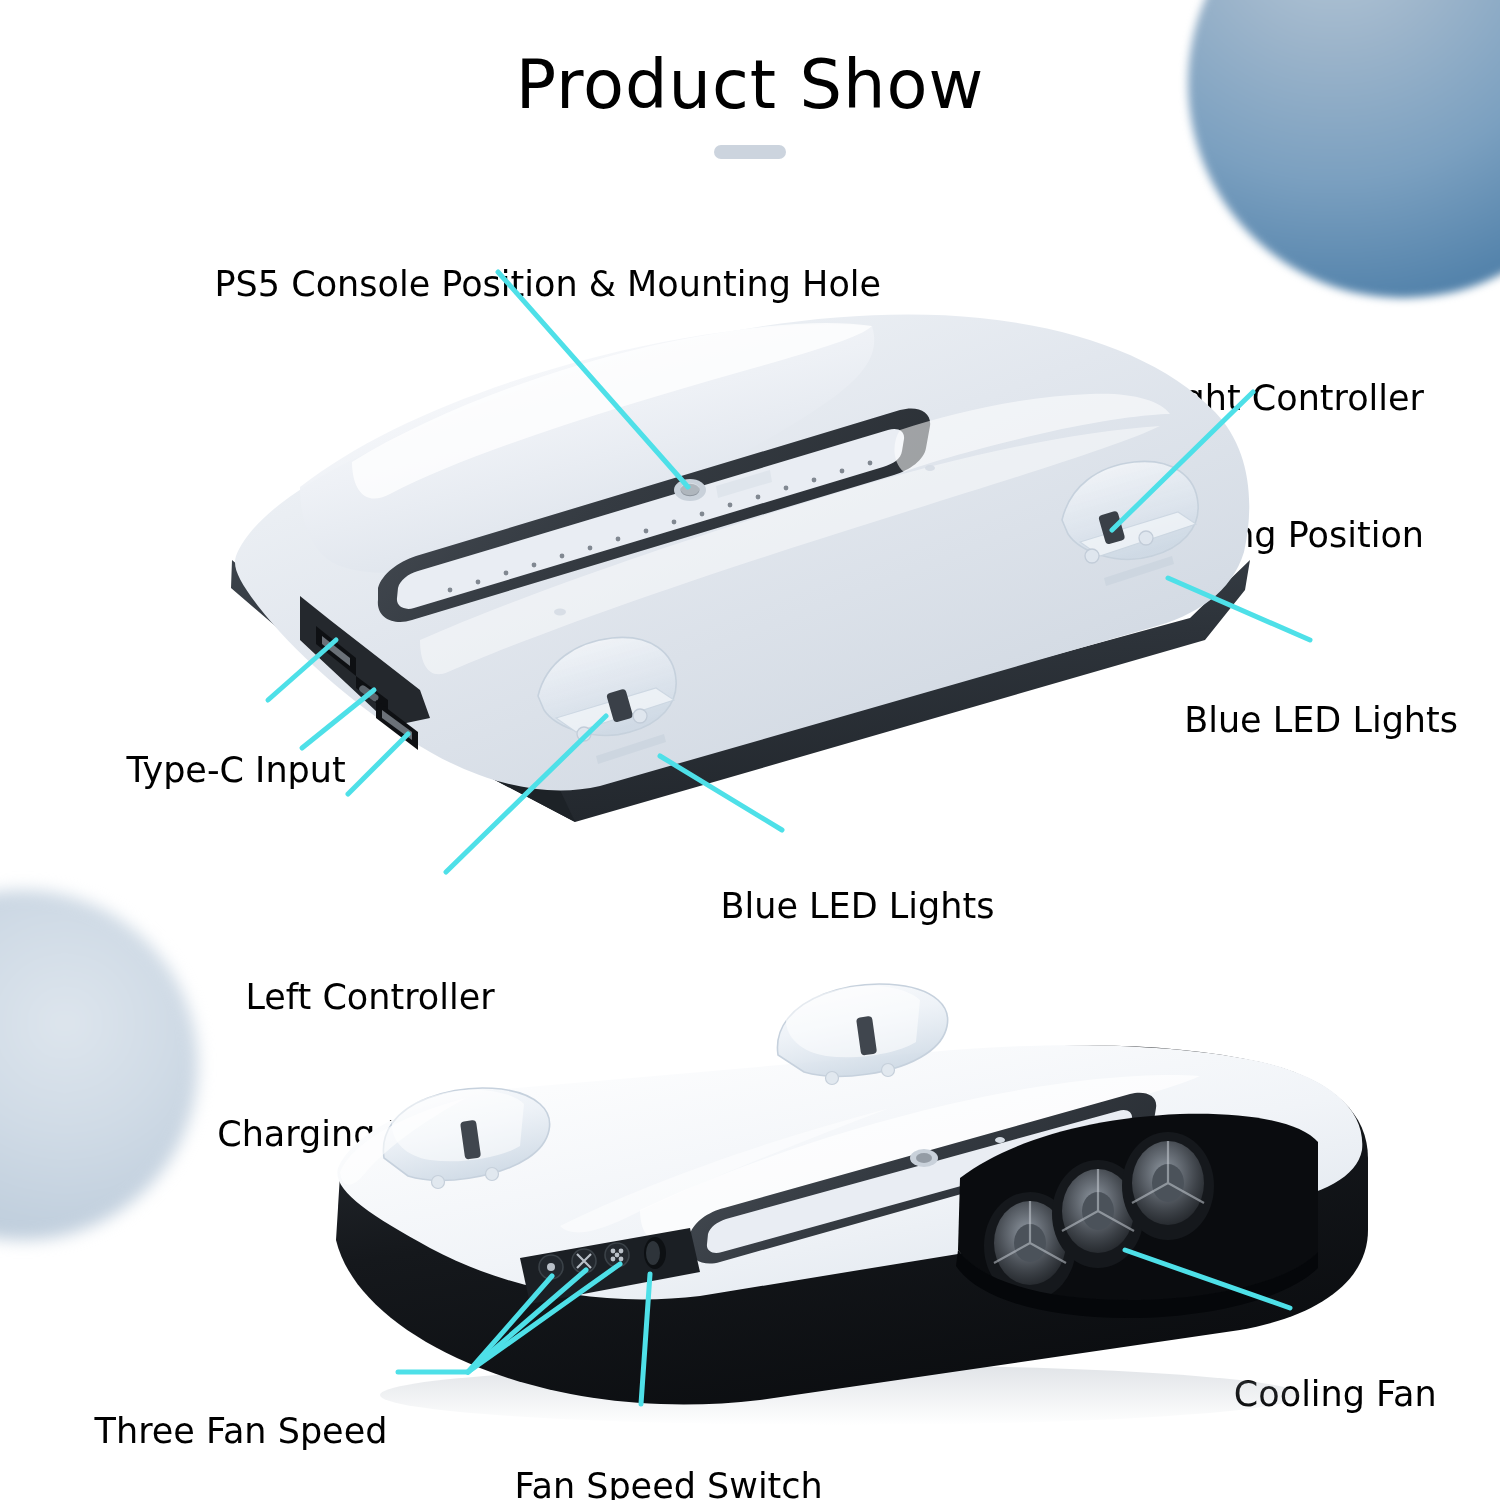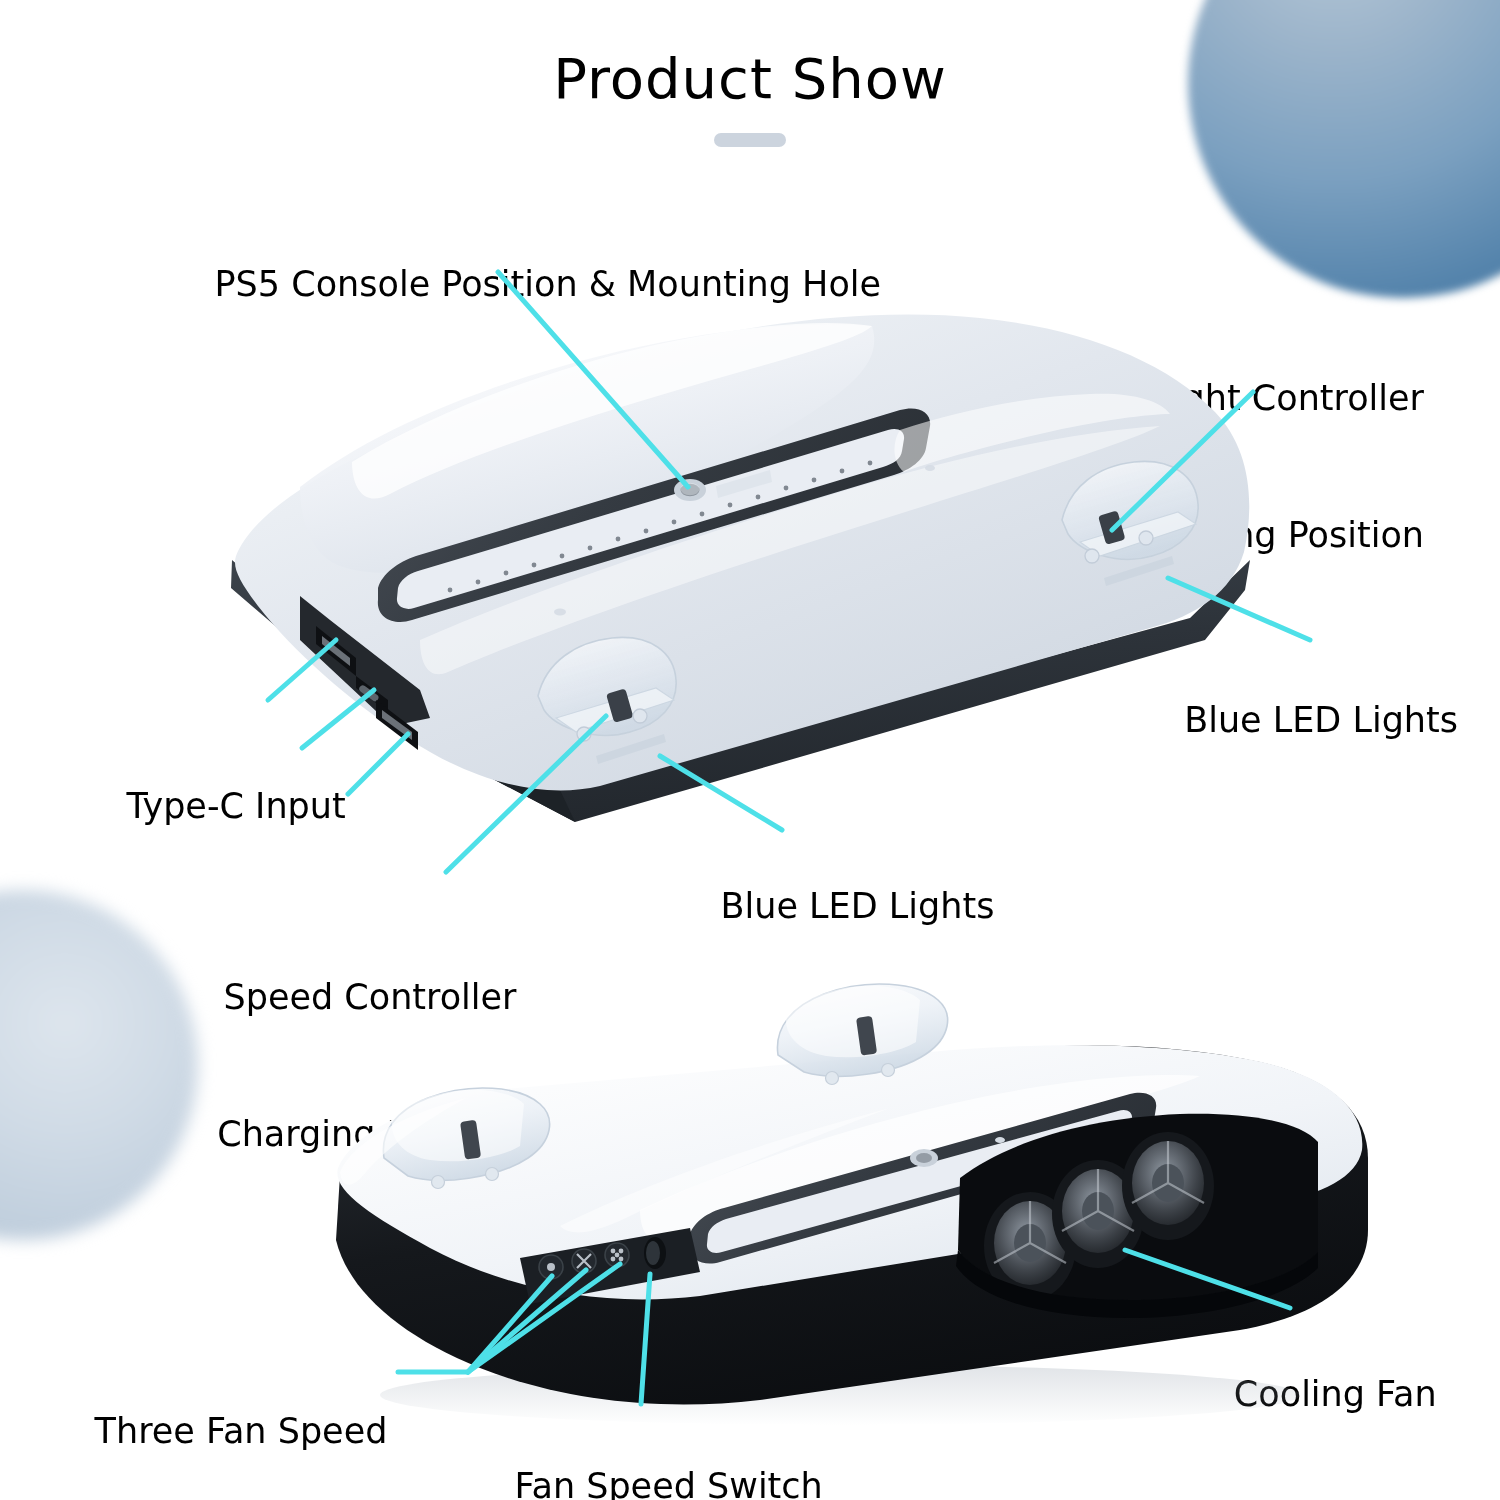--- a/index.html
+++ b/index.html
@@ -46,21 +46,21 @@
 
   
   #title-block {
     position: absolute;
     left: 0;
     top: 48px;
     width: 1500px;
     text-align: center;
   }
   #page-title {
-    font-size: 56px;
+    font-size: 67px;
     font-weight: 400;
     letter-spacing: 1px;
     color: #000000;
     line-height: 1.12;
     font-family: "DejaVu Sans", sans-serif;
   }
   #title-rule {
     width: 72px;
     height: 14px;
     border-radius: 7px;
@@ -460,27 +460,27 @@
   <div class="callout c-right" style="right:76px; top:285px;">
     <div>Right Controller</div>
     <div>Charging Position</div>
   </div>
 
   <div class="callout c-right" style="right:42px; top:652px;">
     <span>Blue LED Lights</span>
   </div>
 
 
-  <div class="callout c-left" style="left:82px; top:738px;">
+  <div class="callout c-left" style="left:82px; top:702px;">
     <span>Type-C Input</span>
   </div>
 
 
   <div class="callout c-center" style="left:186px; top:884px; width:368px;">
-    <div>Speed Controller</div>
+    <div>Left Controller</div>
     <div>Charging Position</div>
   </div>
 
   <div class="callout c-center" style="left:676px; top:838px; width:310px;">
     <span>Blue LED Lights</span>
   </div>
 
   <div class="callout c-center" style="left:76px; top:1318px; width:330px;">
     <div>Three Fan Speed</div>
     

